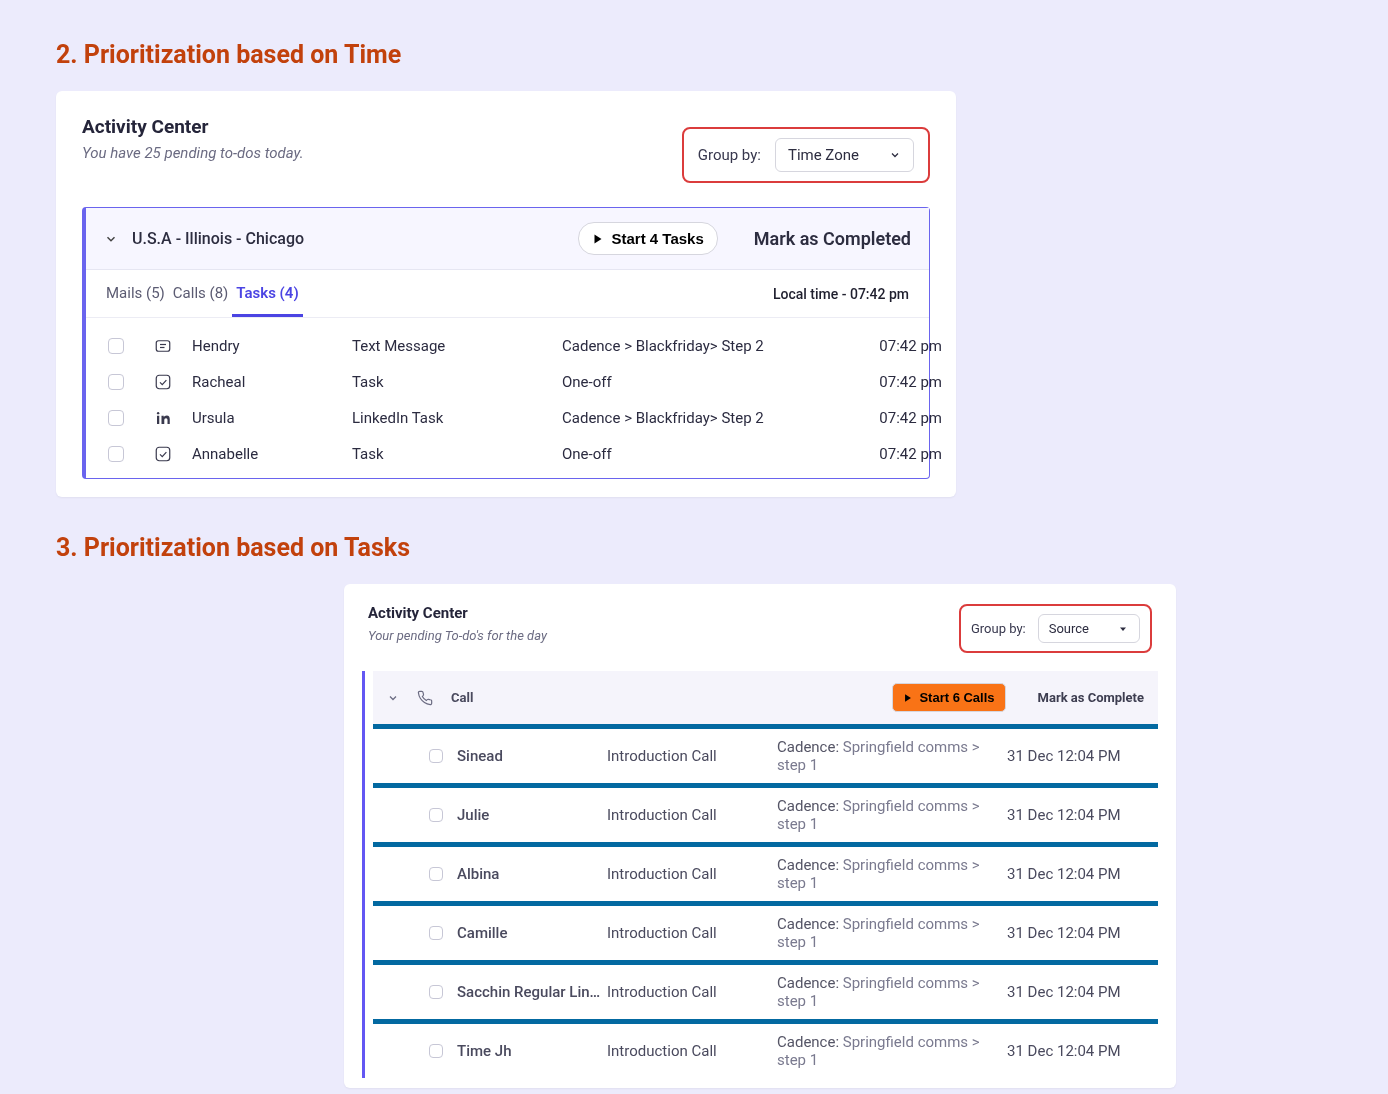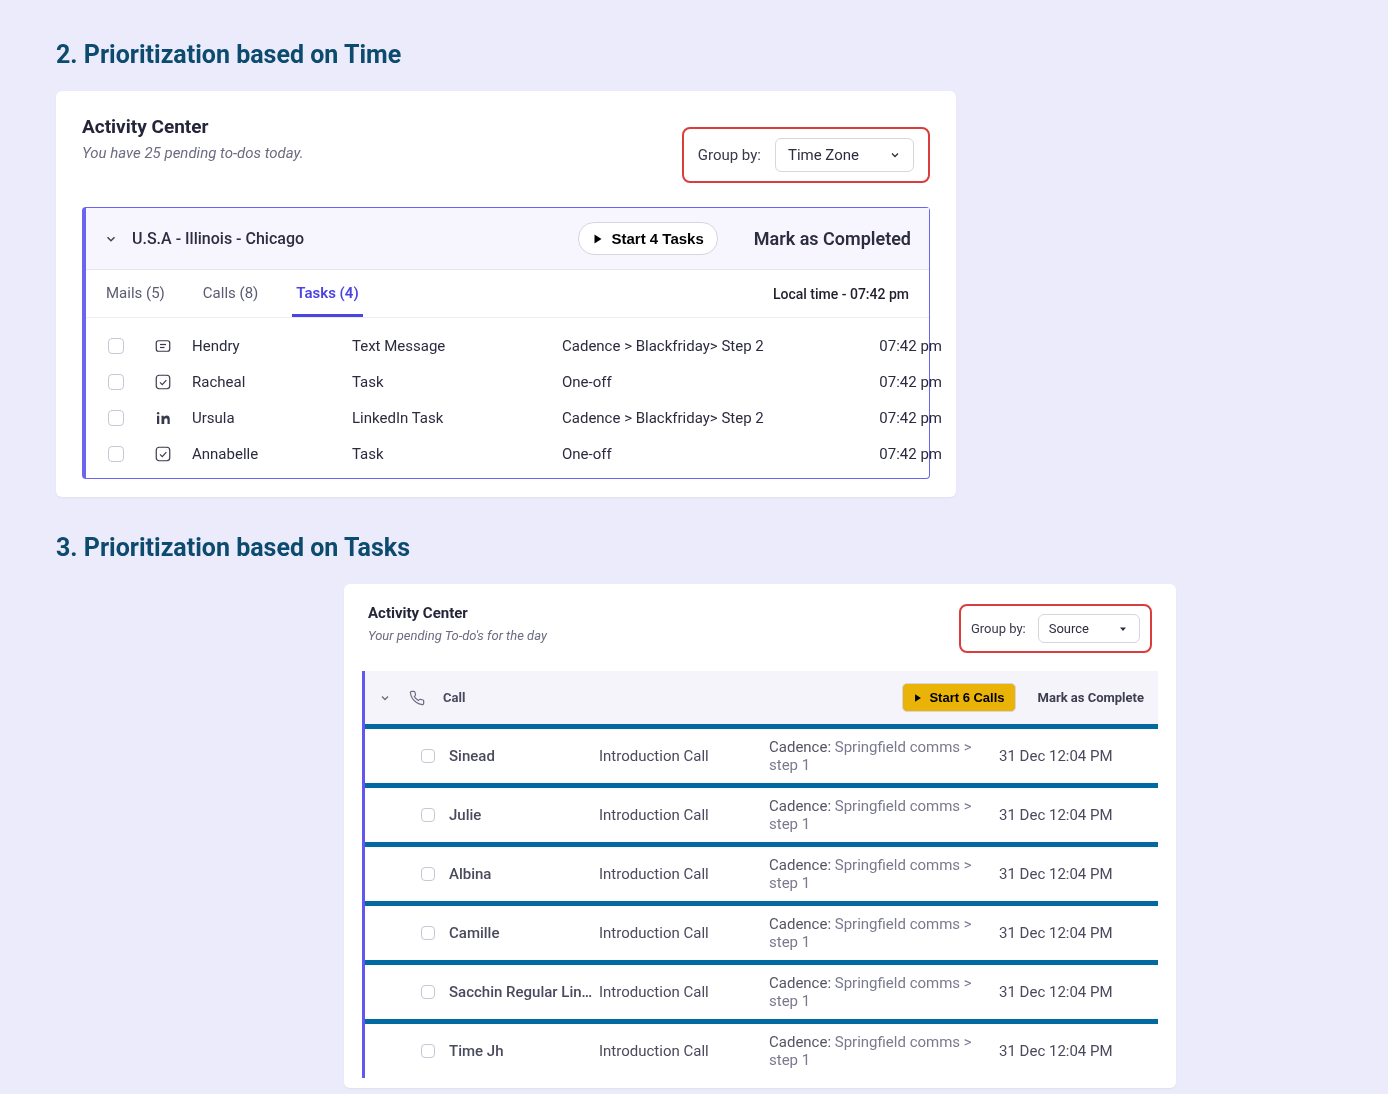--- a/index.html
+++ b/index.html
@@ -7,21 +7,21 @@
     background: #ecebfc;
     font-family: -apple-system, BlinkMacSystemFont, "Segoe UI", Roboto, Helvetica, Arial, sans-serif;
     color: #1f1f2e;
     width: 1388px;
     min-height: 1094px;
     padding: 40px 40px 40px 56px;
   }
   .section-title {
     font-size: 25px;
     font-weight: 700;
-    color: #0c4a6e;
+    color: #c2410c;
     margin-bottom: 22px;
   }
   .section-title.s2 { margin-top: 36px; }
 
   
   .card1 {
     width: 900px;
     background: #fff;
     border-radius: 6px;
     padding: 24px 26px 18px 26px;
@@ -81,21 +81,20 @@
     align-items: center;
     gap: 8px;
     cursor: pointer;
   }
   .panel1-head .mark-comp { font-size: 18px; font-weight: 600; color: #2d2d40; margin-left: 22px; cursor: pointer; }
   .panel1-tabs {
     display: flex;
     align-items: center;
     padding: 0 16px;
     border-bottom: 1px solid #ececf4;
-    gap: 30px;
   }
   .panel1-tabs .tab {
     padding: 14px 4px 12px 4px;
     font-size: 15px;
     color: #5b5b72;
     cursor: pointer;
     border-bottom: 3px solid transparent;
   }
   .panel1-tabs .tab.active { color: #4b44e3; font-weight: 600; border-bottom-color: #4b44e3; }
   .panel1-tabs .spacer { flex: 1; }
@@ -134,44 +133,45 @@
     align-items: center;
     gap: 12px;
   }
   .gb2 .gb-label { font-size: 13px; color: #38384e; }
   .gb2 .groupby-select { padding: 6px 10px; font-size: 13px; gap: 28px; }
 
   .panel2 {
     margin-top: 18px;
     border-left: 3px solid #6357f3;
     background: #fff;
+    padding-left: 8px;
   }
   .panel2-head {
     background: #f5f4fb;
     padding: 12px 14px;
     display: flex;
     align-items: center;
     gap: 18px;
   }
   .panel2-head .chev { width: 12px; height: 12px; color: #6b6b82; transform: rotate(0deg); }
   .panel2-head .phone-ic { width: 16px; height: 16px; color: #6b6b82; }
   .panel2-head .ttl { font-weight: 700; color: #4a4a5e; flex: 1; }
   .panel2-head .btn-start2 {
-    background: #eab308;
+    background: #f97316;
     border: 1px solid #d6d6de;
     border-radius: 5px;
     padding: 6px 10px;
     font-size: 13px;
     font-weight: 700;
     display: inline-flex;
     align-items: center;
     gap: 6px;
     cursor: pointer;
   }
-  .panel2-head .mark2 { font-size: 13px; font-weight: 700; color: #3d3d50; margin-left: 4px; cursor: pointer; }
+  .panel2-head .mark2 { font-size: 13px; font-weight: 700; color: #3d3d50; margin-left: 14px; cursor: pointer; }
   .row2 {
     display: grid;
     grid-template-columns: 70px 150px 170px 230px 120px;
     align-items: center;
     padding: 9px 14px;
     font-size: 15px;
     color: #4a4a5e;
     border-top: 5px solid #0369a1;
   }
   .row2 .cb2 { width: 14px; height: 14px; border: 1.5px solid #c7c7d6; border-radius: 4px; margin-left: 42px; cursor: pointer; }

